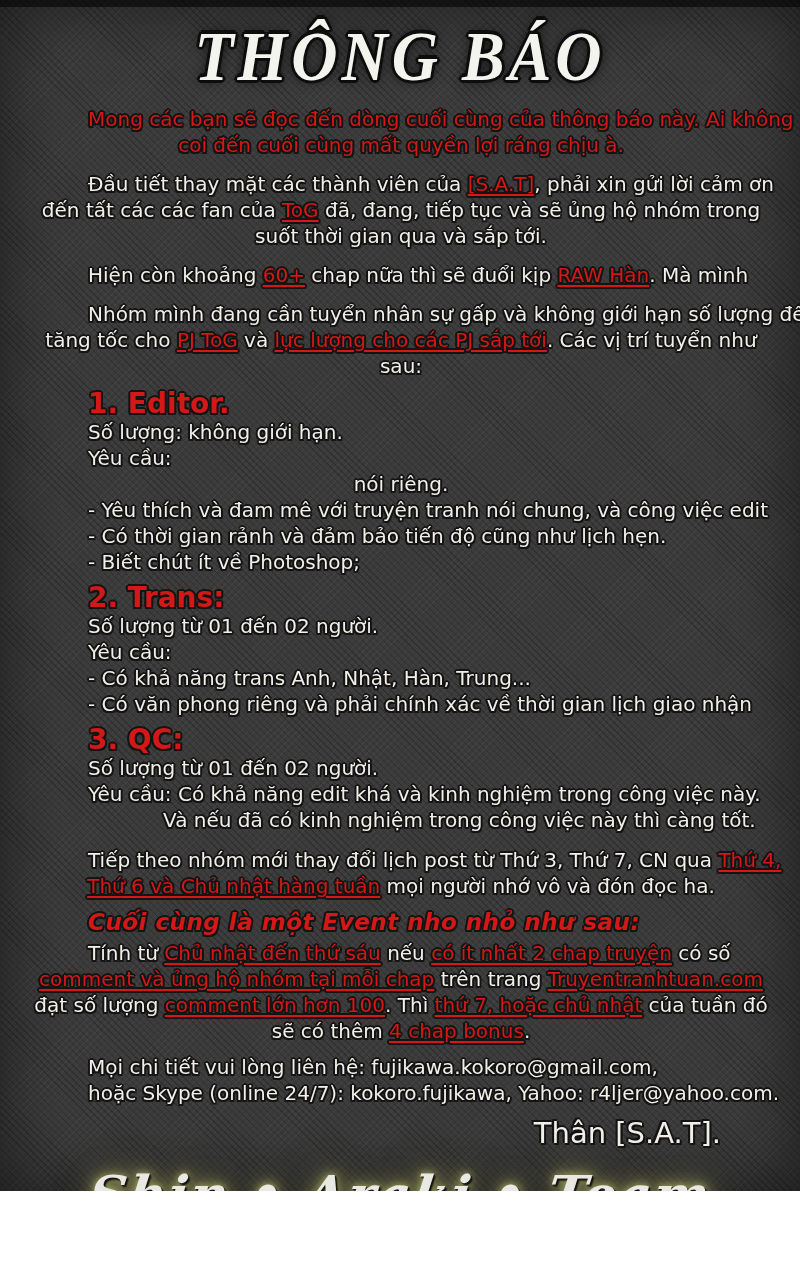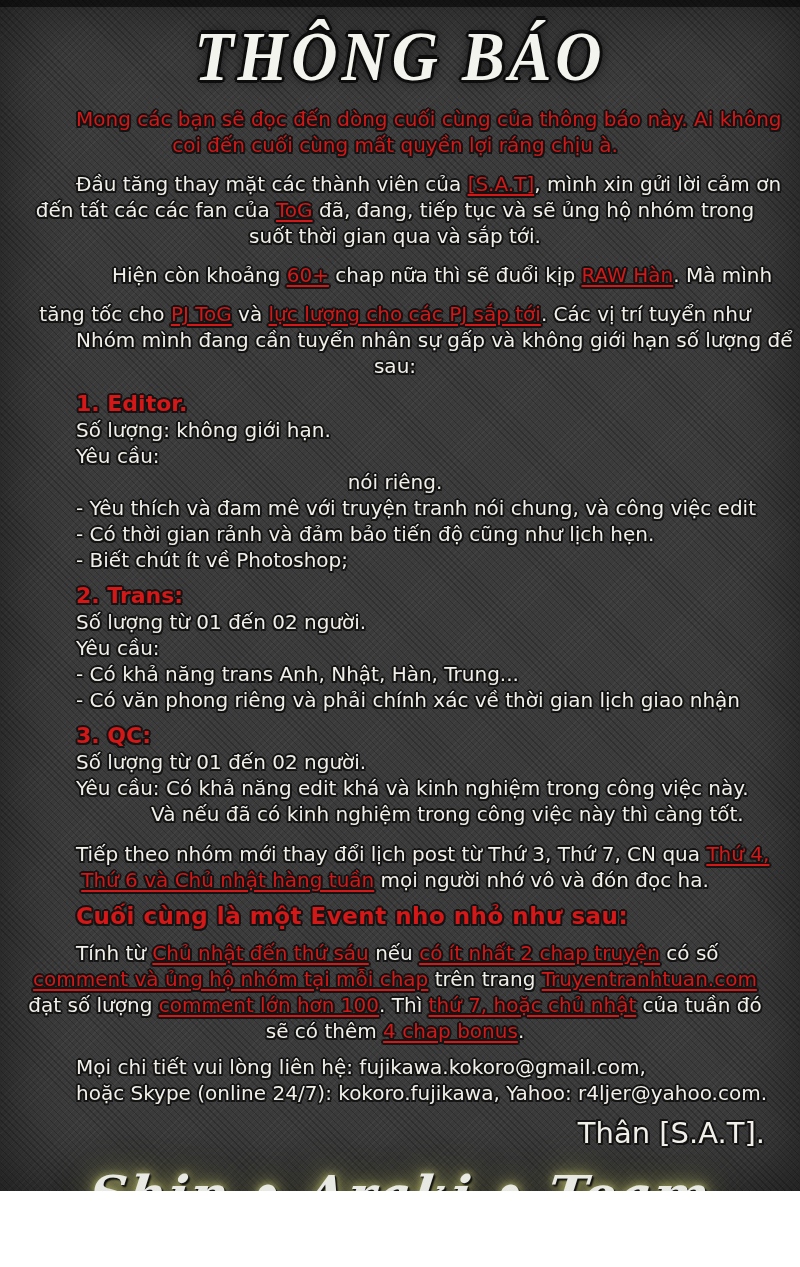--- a/index.html
+++ b/index.html
@@ -31,49 +31,49 @@
     font-size:64px;letter-spacing:4px;
     color:#f4f4ee;
     transform:scaleY(1.08);
     text-shadow:
       3px 0 0 #0d0d0d,-3px 0 0 #0d0d0d,0 3px 0 #0d0d0d,0 -3px 0 #0d0d0d,
       2px 2px 0 #0d0d0d,-2px -2px 0 #0d0d0d,2px -2px 0 #0d0d0d,-2px 2px 0 #0d0d0d,
       0 0 12px rgba(0,0,0,.9);
   }
   
   .content{
-    padding:0 26px 0 16px;
+    padding:0 26px 0 28px;
     font-size:20px;
     line-height:26px;
     text-shadow:
       2px 0 0 #141414,-2px 0 0 #141414,0 2px 0 #141414,0 -2px 0 #141414,
       1.5px 1.5px 0 #141414,-1.5px -1.5px 0 #141414,
       1.5px -1.5px 0 #141414,-1.5px 1.5px 0 #141414;
   }
   .line{white-space:nowrap;min-height:26px;}
   .i0{padding-left:0;text-align:center;}
   .i1{padding-left:60px;}
   .i2{padding-left:135px;}
   .w{color:#f1efe8;}
   .r,.ru,.h1r,.h2r{color:#d41717;}
   .ru{text-decoration:underline;text-decoration-thickness:2px;text-underline-offset:3px;}
-  .h1r{font-weight:bold;font-size:22px;}
+  .h1r{font-weight:bold;font-size:28px;}
   .h2r{font-weight:bold;font-size:23px;letter-spacing:.5px;}
   .block{margin-bottom:10px;}
   [data-name="intro-paragraph"]{margin-bottom:13px;}
   [data-name="opening-paragraph"]{margin-bottom:13px;}
-  [data-name="progress-paragraph"]{margin-bottom:13px;margin-left:36px;}
+  [data-name="progress-paragraph"]{margin-bottom:13px;}
   [data-name="recruit-paragraph"]{margin-bottom:12px;}
   [data-name="schedule-paragraph"]{margin-top:14px;}
-  [data-name="event-heading"]{margin-bottom:10px;}
+  [data-name="event-heading"]{margin-bottom:4px;font-style:italic;}
   [data-name="contact-block"]{}
   
   .signature{
     text-align:right;
-    padding-right:35px;
+    padding-right:79px;
     font-size:29px;
     color:#f1efe8;
     text-shadow:
       2px 0 0 #141414,-2px 0 0 #141414,0 2px 0 #141414,0 -2px 0 #141414,
       2px 2px 0 #141414,-2px -2px 0 #141414;
     margin-top:6px;
   }
   .logo{
     margin-top:14px;
     text-align:center;
@@ -91,30 +91,30 @@
 <body>
 
 <div class="page" data-name="announcement-page">
   <div class="title" data-name="page-title">THÔNG BÁO</div>
   <div class="content" data-name="announcement-body">
       <div class="block" data-name="intro-paragraph">
         <div class="line i1" data-name="text-line"><span class="r" data-name="highlight-text">Mong các bạn sẽ đọc đến dòng cuối cùng của thông báo này. Ai không</span></div>
         <div class="line i0" data-name="text-line"><span class="r" data-name="highlight-text">coi đến cuối cùng mất quyền lợi ráng chịu à.</span></div>
       </div>
       <div class="block" data-name="opening-paragraph">
-        <div class="line i1" data-name="text-line"><span class="w" data-name="body-text">Đầu tăng thay mặt các thành viên của </span><span class="ru" data-name="highlight-text">[S.A.T]</span><span class="w" data-name="body-text">, mình xin gửi lời cảm ơn</span></div>
+        <div class="line i1" data-name="text-line"><span class="w" data-name="body-text">Đầu tiết thay mặt các thành viên của </span><span class="ru" data-name="highlight-text">[S.A.T]</span><span class="w" data-name="body-text">, phải xin gửi lời cảm ơn</span></div>
         <div class="line i0" data-name="text-line"><span class="w" data-name="body-text">đến tất các các fan của </span><span class="ru" data-name="highlight-text">ToG</span><span class="w" data-name="body-text"> đã, đang, tiếp tục và sẽ ủng hộ nhóm trong</span></div>
         <div class="line i0" data-name="text-line"><span class="w" data-name="body-text">suốt thời gian qua và sắp tới.</span></div>
       </div>
       <div class="block" data-name="progress-paragraph">
         <div class="line i1" data-name="text-line"><span class="w" data-name="body-text">Hiện còn khoảng </span><span class="ru" data-name="highlight-text">60+</span><span class="w" data-name="body-text"> chap nữa thì sẽ đuổi kịp </span><span class="ru" data-name="highlight-text">RAW Hàn</span><span class="w" data-name="body-text">. Mà mình</span></div>
       </div>
       <div class="block" data-name="recruit-paragraph">
+        <div class="line i1" data-name="text-line"><span class="w" data-name="body-text">Nhóm mình đang cần tuyển nhân sự gấp và không giới hạn số lượng để</span></div>
         <div class="line i0" data-name="text-line"><span class="w" data-name="body-text">tăng tốc cho </span><span class="ru" data-name="highlight-text">PJ ToG</span><span class="w" data-name="body-text"> và </span><span class="ru" data-name="highlight-text">lực lượng cho các PJ sắp tới</span><span class="w" data-name="body-text">. Các vị trí tuyển như</span></div>
-        <div class="line i1" data-name="text-line"><span class="w" data-name="body-text">Nhóm mình đang cần tuyển nhân sự gấp và không giới hạn số lượng để</span></div>
         <div class="line i0" data-name="text-line"><span class="w" data-name="body-text">sau:</span></div>
       </div>
       <div class="block" data-name="editor-section">
         <div class="line i1" data-name="text-line"><span class="h1r" data-name="highlight-text">1. Editor.</span></div>
         <div class="line i1" data-name="text-line"><span class="w" data-name="body-text">Số lượng: không giới hạn.</span></div>
         <div class="line i1" data-name="text-line"><span class="w" data-name="body-text">Yêu cầu:</span></div>
         <div class="line i0" data-name="text-line"><span class="w" data-name="body-text">nói riêng.</span></div>
         <div class="line i1" data-name="text-line"><span class="w" data-name="body-text">- Yêu thích và đam mê với truyện tranh nói chung, và công việc edit</span></div>
         <div class="line i1" data-name="text-line"><span class="w" data-name="body-text">- Có thời gian rảnh và đảm bảo tiến độ cũng như lịch hẹn.</span></div>
         <div class="line i1" data-name="text-line"><span class="w" data-name="body-text">- Biết chút ít về Photoshop;</span></div>

